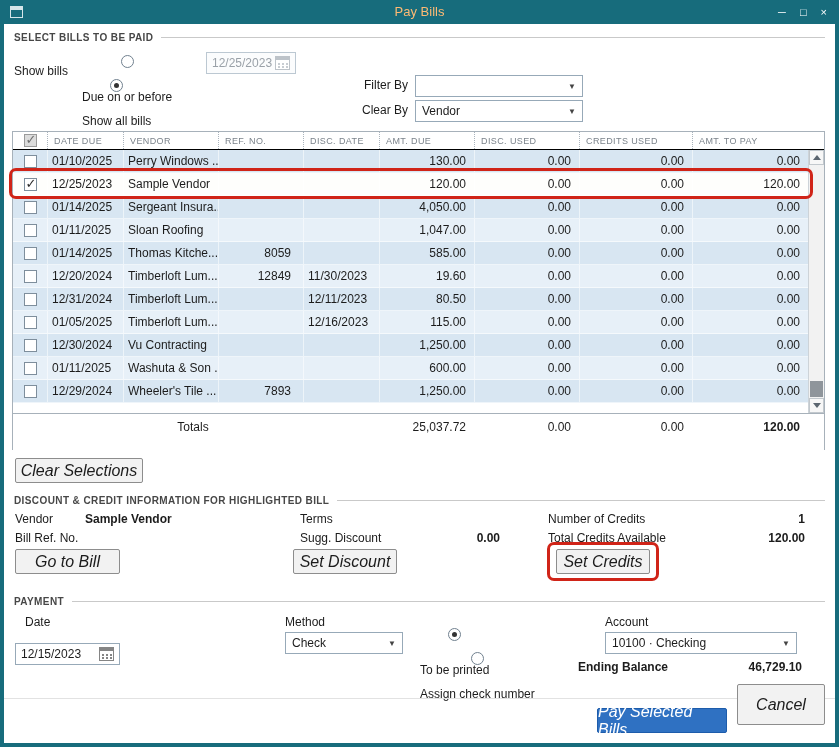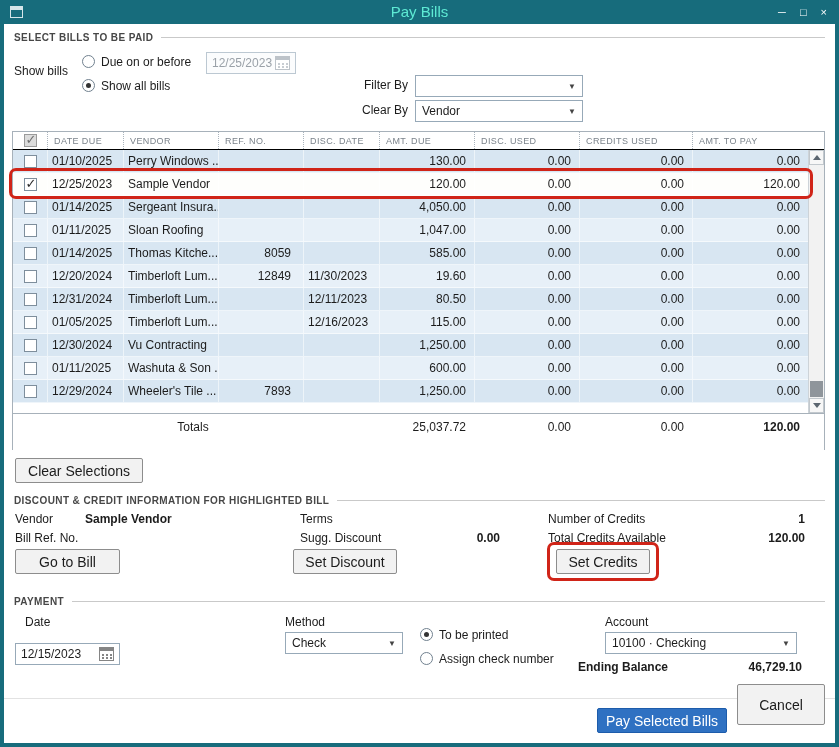--- a/index.html
+++ b/index.html
@@ -1,50 +1,50 @@
 <!DOCTYPE html>
 <html><head>
 <meta charset="utf-8">
 <style>
   *{margin:0;padding:0;box-sizing:border-box;}
   body{font-family:"Liberation Sans","DejaVu Sans",sans-serif;font-size:12px;color:#1c1c1c;background:#ddd;}
   .window{position:relative;width:839px;height:747px;background:#176c7c;overflow:hidden;}
   .titlebar{position:absolute;left:0;top:0;width:100%;height:24px;}
-  .titlebar .title{position:absolute;left:0;right:0;top:0;height:24px;line-height:24px;text-align:center;color:#5eead4;font-size:15px;}
+  .titlebar .title{position:absolute;left:0;right:0;top:0;height:24px;line-height:24px;text-align:center;color:#fdba74;font-size:13px;}
   .win-icon{position:absolute;left:10px;top:6px;width:13px;height:12px;border:1px solid #d5e6ea;}
   .win-icon::before{content:"";position:absolute;left:-1px;right:-1px;top:-1px;height:4px;background:#d5e6ea;}
   .win-controls{position:absolute;right:12px;top:0;height:24px;display:flex;align-items:center;gap:14px;color:#fff;font-size:11px;z-index:5;}
   .win-controls span{cursor:default;}
   .content-bg{position:absolute;left:4px;top:24px;width:831px;height:719px;background:#fff;}
 
   .section-head{position:absolute;display:flex;align-items:center;gap:8px;}
   .section-title{font-size:10px;font-weight:bold;color:#474747;letter-spacing:.4px;white-space:nowrap;}
   .section-line{flex:1;border-top:1px solid #c9c9c9;}
 
   .lbl{position:absolute;font-size:12px;white-space:nowrap;}
   .lbl.bold{font-weight:bold;}
   .lbl.right{text-align:right;}
 
-  .radio-opt{position:absolute;display:flex;gap:6px;}
+  .radio-opt{position:absolute;display:flex;align-items:center;gap:22px;flex-direction:column;}
   .radio{width:13px;height:13px;border:1px solid #71818f;border-radius:50%;background:#fff;position:relative;flex:0 0 auto;}
   .radio.selected::after{content:"";position:absolute;left:3px;top:3px;width:5px;height:5px;border-radius:50%;background:#333;}
 
   .field{position:absolute;display:flex;align-items:center;background:#fff;border:1px solid #97a9b8;padding:0 5px;font-size:12px;}
   .field.disabled{color:#9aa1a8;border-color:#bcc8d2;background:#fbfcfd;}
   .cal{margin-left:auto;width:15px;height:14px;border:1px solid #858585;position:relative;background:#fff;flex:0 0 auto;}
   .cal::before{content:"";position:absolute;left:-1px;right:-1px;top:-1px;height:4px;background:#858585;}
   .cal::after{content:"";position:absolute;left:2px;top:6px;width:2px;height:2px;background:#858585;box-shadow:4px 0 0 #858585,8px 0 0 #858585,0 3px 0 #858585,4px 3px 0 #858585,8px 3px 0 #858585;}
   .field.disabled .cal{border-color:#bdc3c9;}
   .field.disabled .cal::before{background:#bdc3c9;}
   .field.disabled .cal::after{background:#c8cdd2;box-shadow:4px 0 0 #c8cdd2,8px 0 0 #c8cdd2,0 3px 0 #c8cdd2,4px 3px 0 #c8cdd2,8px 3px 0 #c8cdd2;}
 
   .dropdown{position:absolute;display:flex;align-items:center;background:#fff;border:1px solid #97a9b8;padding:0 6px;font-size:12px;}
   .dd-arrow{margin-left:auto;font-size:8px;color:#444;}
 
-  .btn{position:absolute;display:flex;align-items:center;justify-content:center;background:#f2f2f2;border:1px solid #8d8d8d;border-radius:2px;font-size:14px;color:#1c1c1c;cursor:default;}
+  .btn{position:absolute;display:flex;align-items:center;justify-content:center;background:#f2f2f2;border:1px solid #8d8d8d;border-radius:2px;font-size:16px;color:#1c1c1c;cursor:default;font-style:italic;}
   .btn.primary{background:#2f71c2;border-color:#1d5cab;color:#fff;}
 
   
   .bills-table{position:absolute;left:12px;top:131px;width:813px;height:319px;border:1px solid #a7b1ba;background:#fff;}
   .t-header{position:absolute;left:0;top:0;width:100%;height:18px;display:flex;background:#fff;border-bottom:1px solid #000000;}
   .hcell{font-size:9px;color:#7b838b;letter-spacing:.4px;display:flex;align-items:center;padding-left:6px;border-left:1px dotted #aab4bd;white-space:nowrap;overflow:hidden;}
   .hcell:first-child{border-left:none;justify-content:center;padding-left:0;}
   .t-body{position:absolute;left:0;top:18px;width:calc(100% - 16px);height:263px;overflow:hidden;background:#fff;}
   .trow{display:flex;height:23px;align-items:center;border-bottom:1px solid rgba(255,255,255,.6);}
   .trow:nth-child(odd){background:#d8e6f2;}

